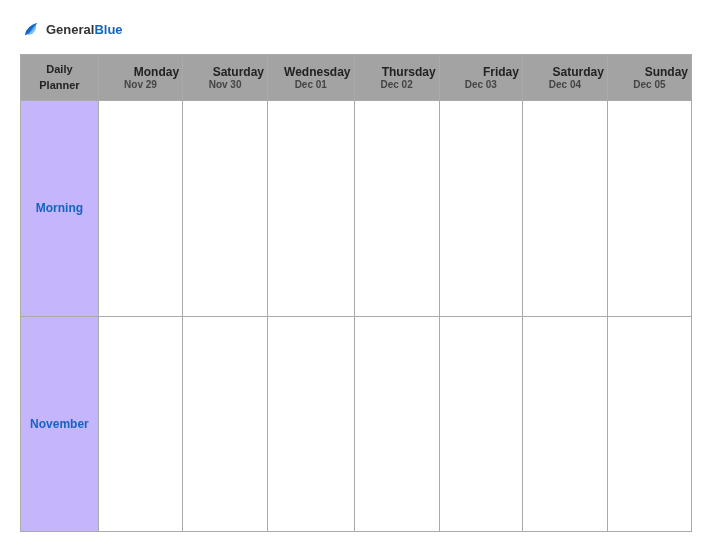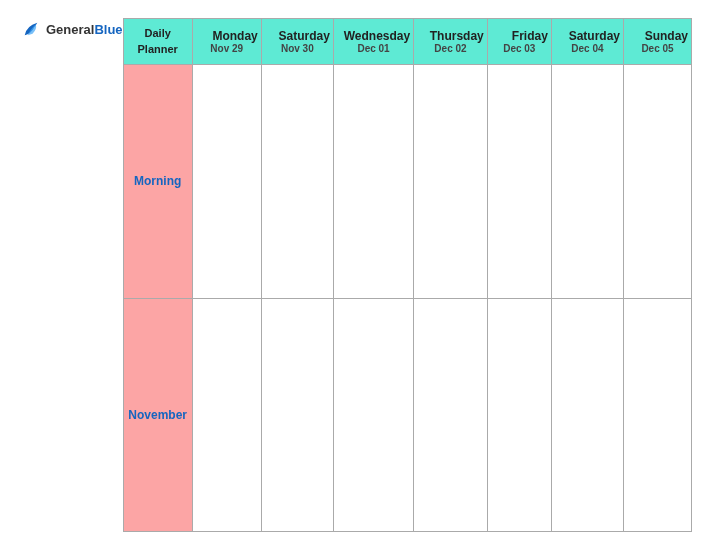--- a/index.html
+++ b/index.html
@@ -9,21 +9,21 @@
       width: 712px;
       height: 550px;
       overflow: hidden;
     }
     .page {
       width: 712px;
       height: 550px;
       background: #fff;
       padding: 18px 20px 18px 20px;
       display: flex;
-      flex-direction: row;
+      flex-direction: column;
     }
     .header {
       display: flex;
       justify-content: space-between;
       align-items: flex-start;
       margin-bottom: 14px;
     }
     .logo-area {
       display: flex;
       align-items: center;
@@ -61,21 +61,21 @@
       border-collapse: collapse;
       width: 100%;
       border: 1.5px solid #aaa;
     }
     .planner-table th, .planner-table td {
       border: 1px solid #aaa;
       text-align: center;
       vertical-align: middle;
     }
     .planner-table thead th {
-      background: #5eead4;
+      background: #a3a3a3;
       padding: 6px 3px;
       font-size: 11px;
       color: #222;
       font-weight: bold;
     }
     .day-header-main {
       font-size: 12px;
       font-weight: bold;
       color: #222;
       display: block;
@@ -88,21 +88,21 @@
       display: block;
     }
     .first-col-header {
       background: #e8f5e9;
       font-size: 11px;
       font-weight: bold;
       color: #222;
       line-height: 1.4;
     }
     .row-label-cell {
-      background: #fca5a5;
+      background: #c4b5fd;
       font-size: 12px;
       font-weight: bold;
       color: #1565c0;
       text-align: center;
       vertical-align: middle;
       width: 80px;
     }
     .data-cell {
       background: #fff;
       width: 88px;

